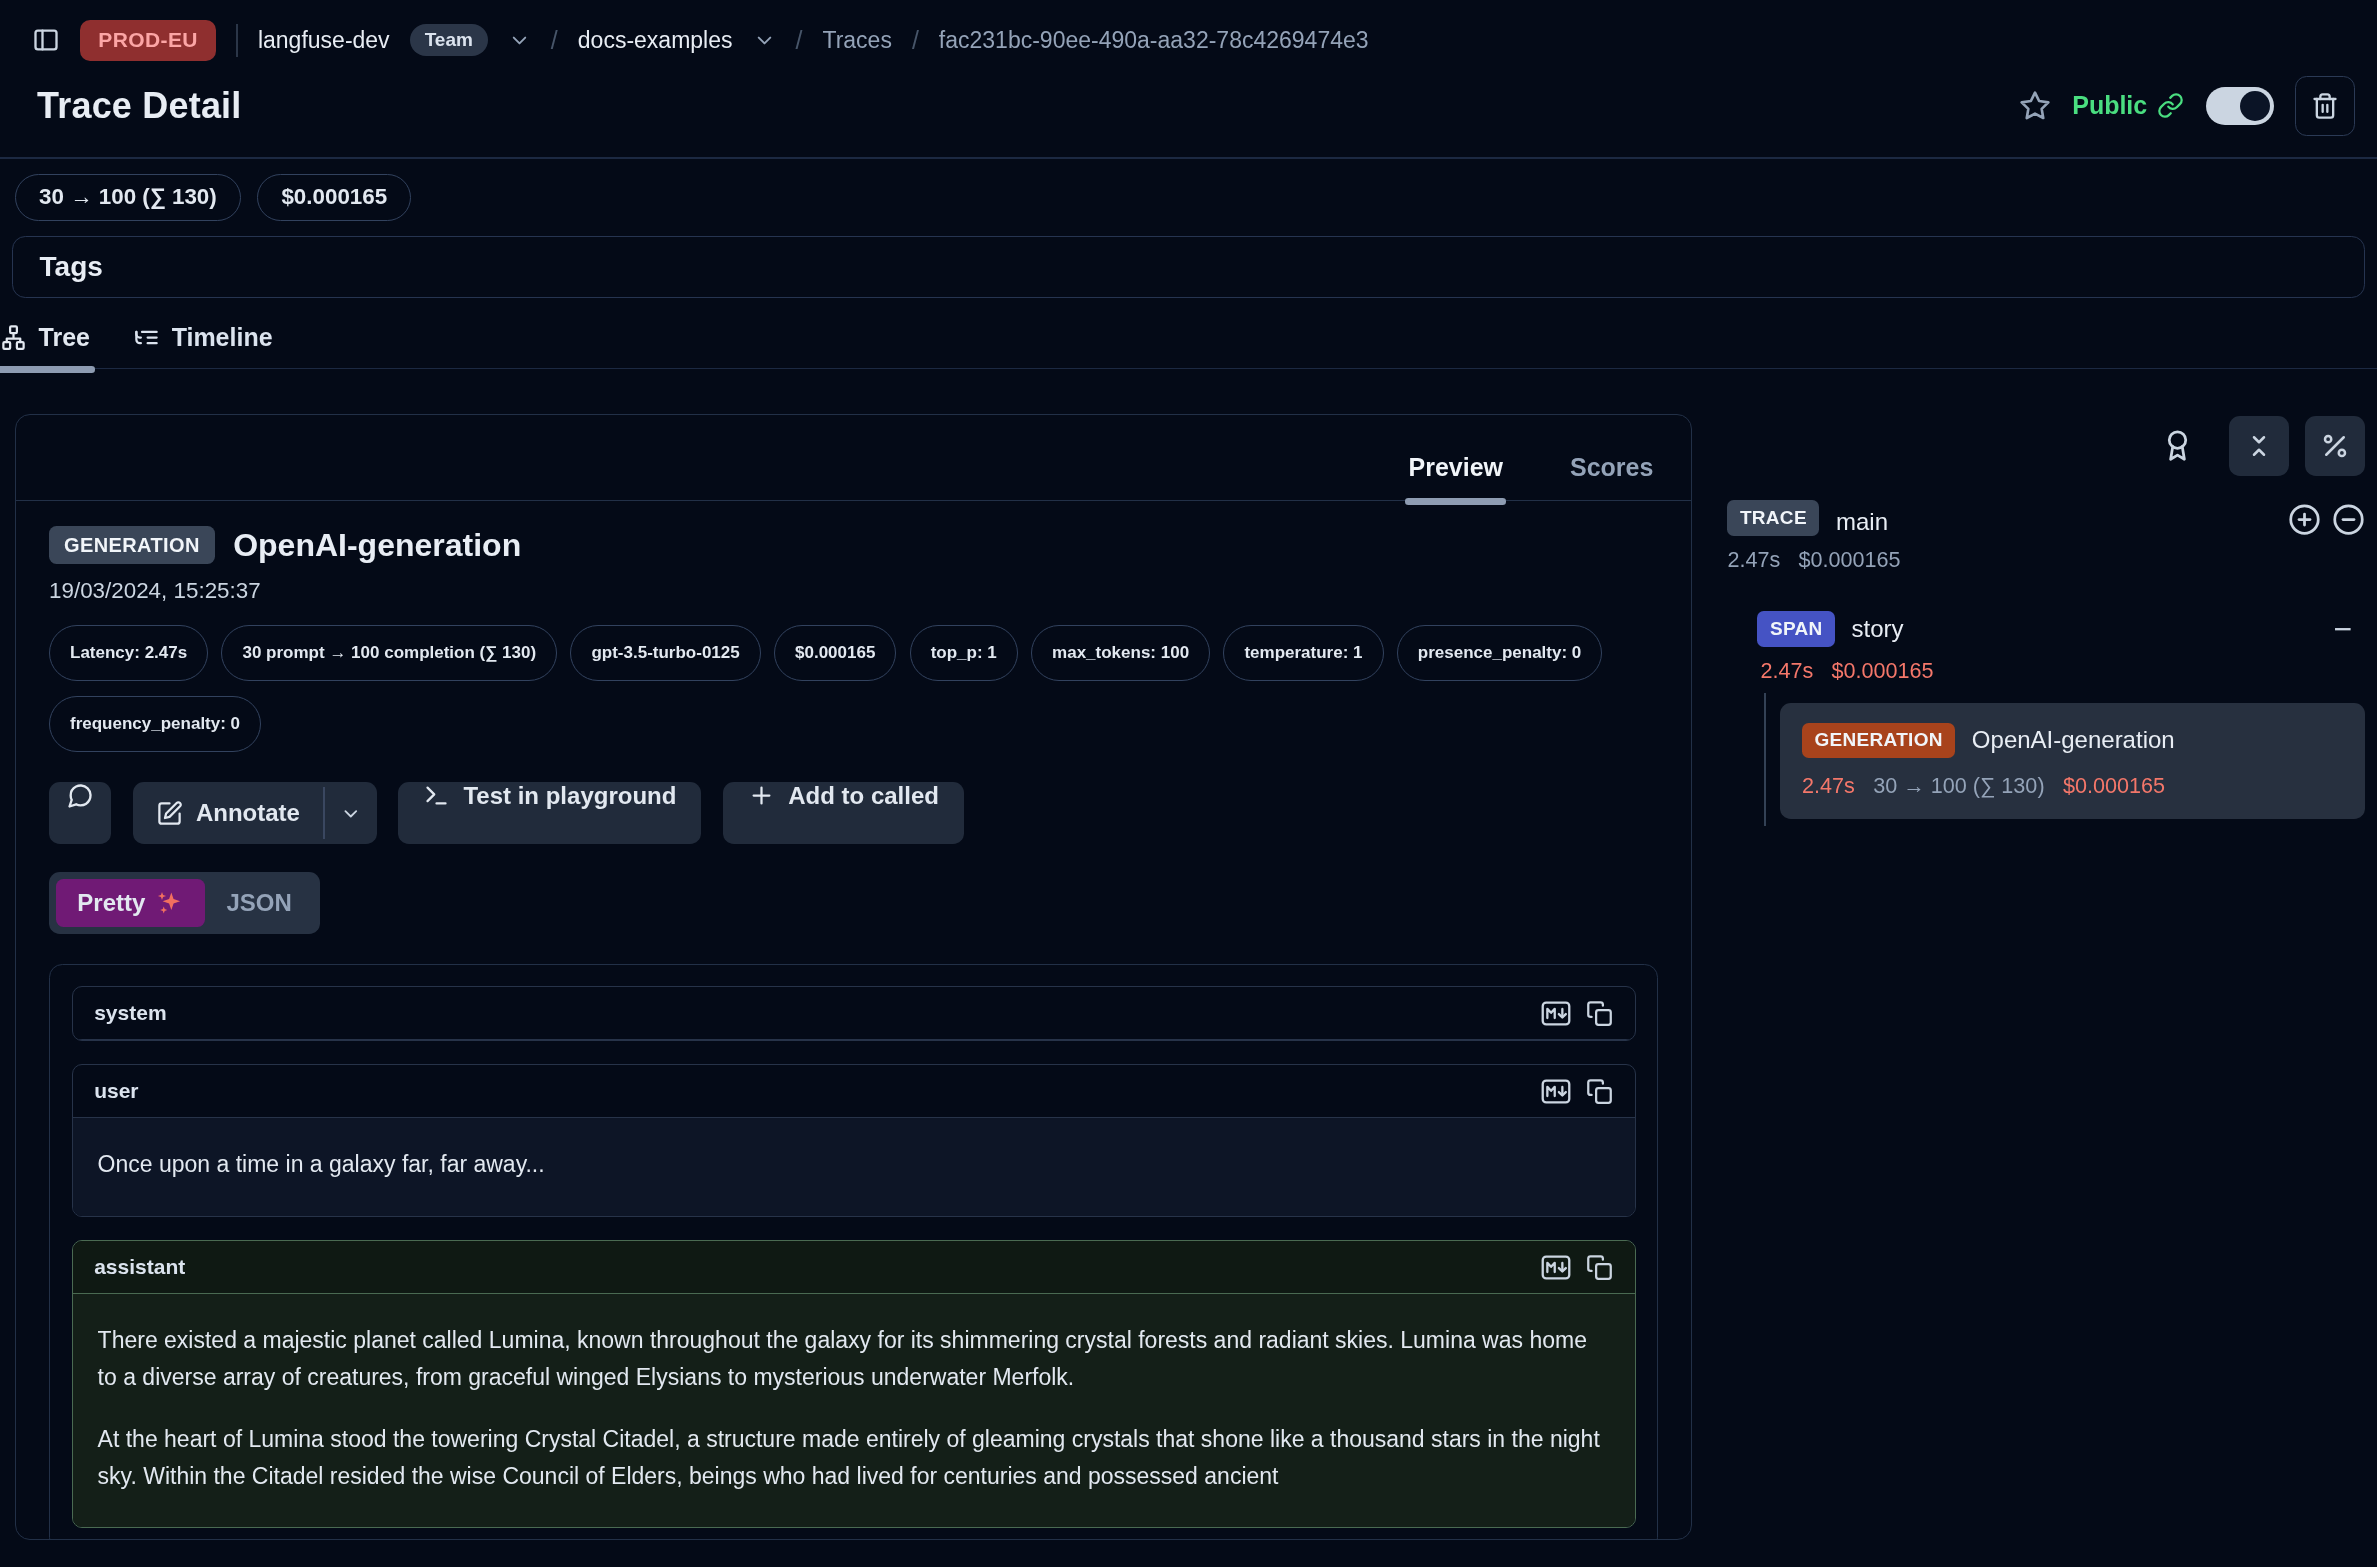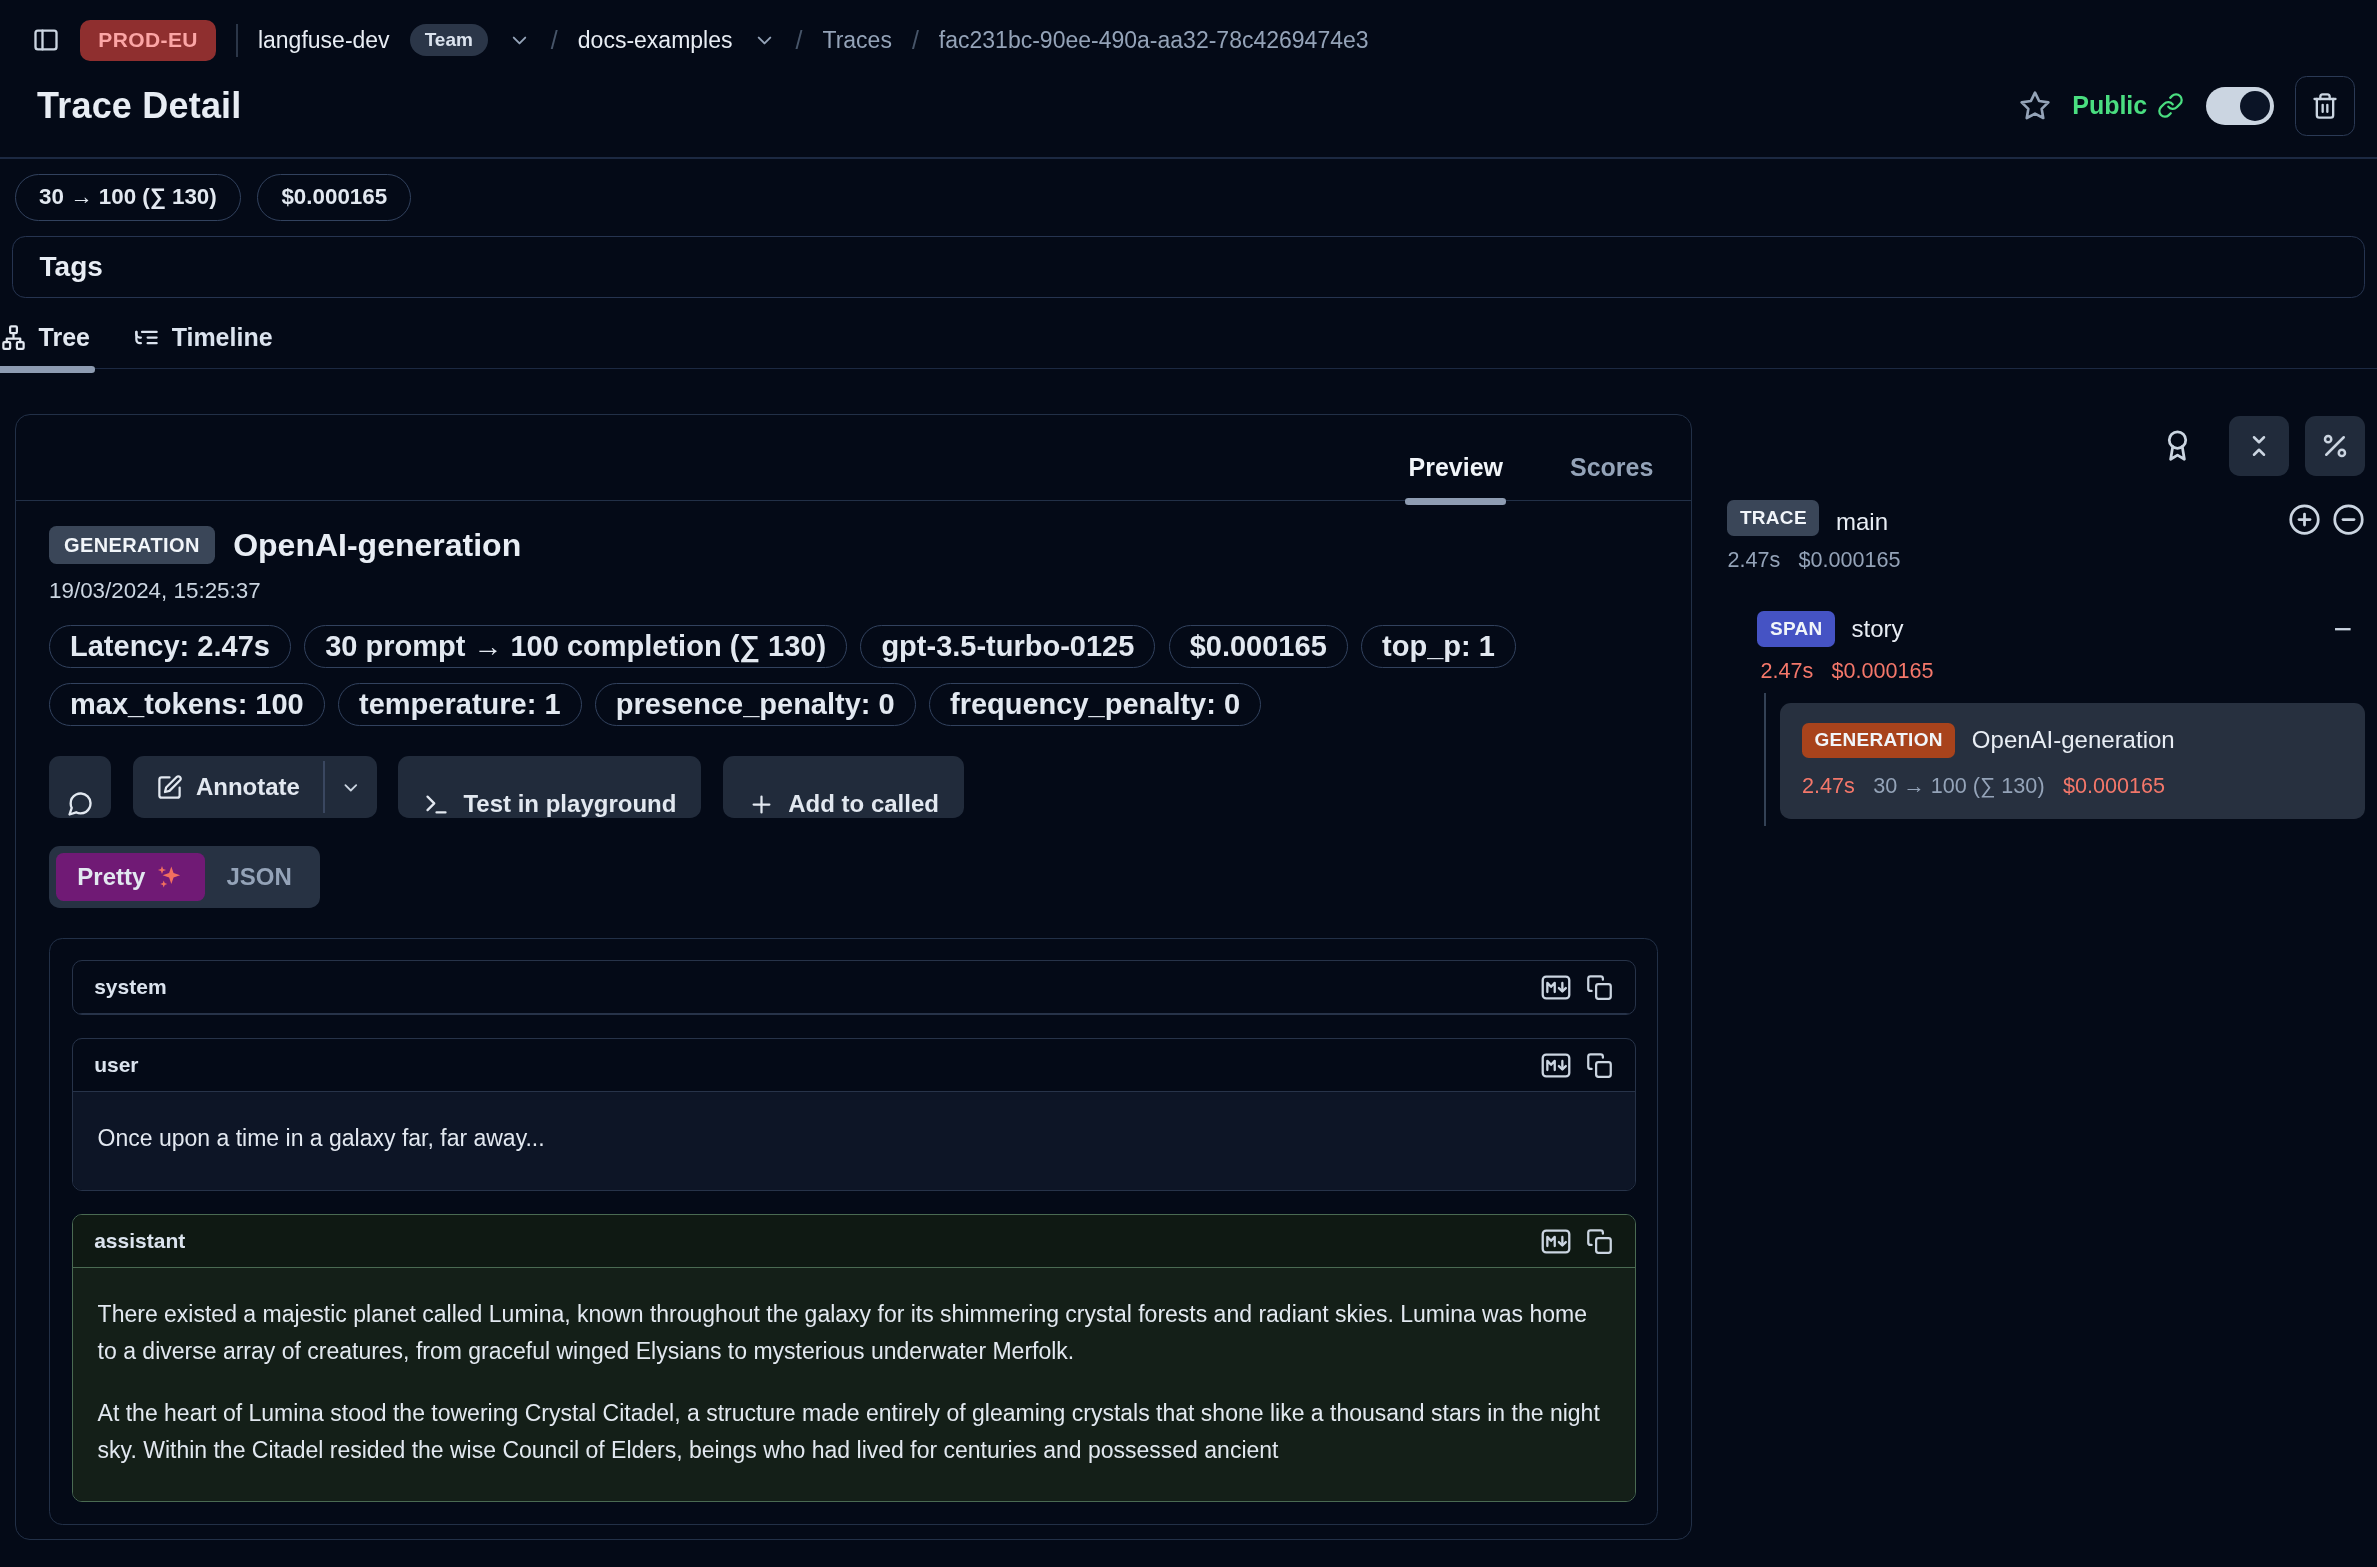--- a/index.html
+++ b/index.html
@@ -62,25 +62,25 @@
   .panel-tab .tab-underline{position:absolute;left:-3.3px;right:-3.3px;bottom:-4.2px;height:6.7px;border-radius:3.3px;background:var(--accent-underline);}
   .panel-tab.inactive{color:#94a3b8;}
   .card-body{padding:20px 33px;flex:1;overflow:hidden;}
 
   .obs-header{display:flex;align-items:center;gap:18.3px;margin-top:5px;}
   .type-badge{background:var(--type-badge-slate);color:#f1f5f9;font-size:20px;font-weight:700;padding:7.5px 15px;border-radius:7.5px;letter-spacing:0.4px;}
   .obs-title{font-size:32px;font-weight:800;color:#e8edf4;}
   .obs-time{margin-top:13.3px;font-size:22.4px;color:#cbd5e1;}
 
   .pill-row{display:flex;flex-wrap:wrap;gap:15px 13.3px;margin-top:21.6px;max-width:1654px;}
-  .pill{border:1.7px solid var(--pill-border);border-radius:830px;height:43px;display:flex;align-items:center;
-    padding:0 20px;font-size:29px;font-weight:700;color:#e2e8f0;white-space:nowrap;}
+  .pill{border:1.7px solid var(--pill-border);border-radius:830px;height:56px;display:flex;align-items:center;
+    padding:0 20px;font-size:17px;font-weight:700;color:#e2e8f0;white-space:nowrap;}
 
   .actions{display:flex;gap:21.6px;margin-top:30px;align-items:center;}
-  .act-btn{background:var(--btn-bg);border-radius:10.8px;height:62px;display:flex;align-items:flex-end;gap:13.3px;
+  .act-btn{background:var(--btn-bg);border-radius:10.8px;height:62px;display:flex;align-items:flex-start;gap:13.3px;
     padding:0 25px;font-size:24px;font-weight:600;color:#e2e8f0;cursor:pointer;}
   .icon-btn{width:62px;padding:0;justify-content:center;}
   .split-btn{display:flex;align-items:stretch;background:var(--btn-bg);border-radius:10.8px;overflow:hidden;height:62px;}
   .split-main{display:flex;align-items:center;gap:13.3px;padding:0 23px;font-size:24px;font-weight:600;cursor:pointer;}
   .split-div{width:1.7px;background:#3a4760;margin:5px 0;}
   .split-caret{display:flex;align-items:center;justify-content:center;width:52px;cursor:pointer;color:#cbd5e1;}
 
   .format-toggle{display:inline-flex;background:#273243;border-radius:10.8px;padding:6.7px;margin-top:28px;align-items:center;}
   .seg{display:flex;align-items:center;gap:10px;font-size:24px;font-weight:600;padding:10px 21.6px;border-radius:7.5px;cursor:pointer;}
   .seg.active{background:#701a75;color:#e2e8f0;}

